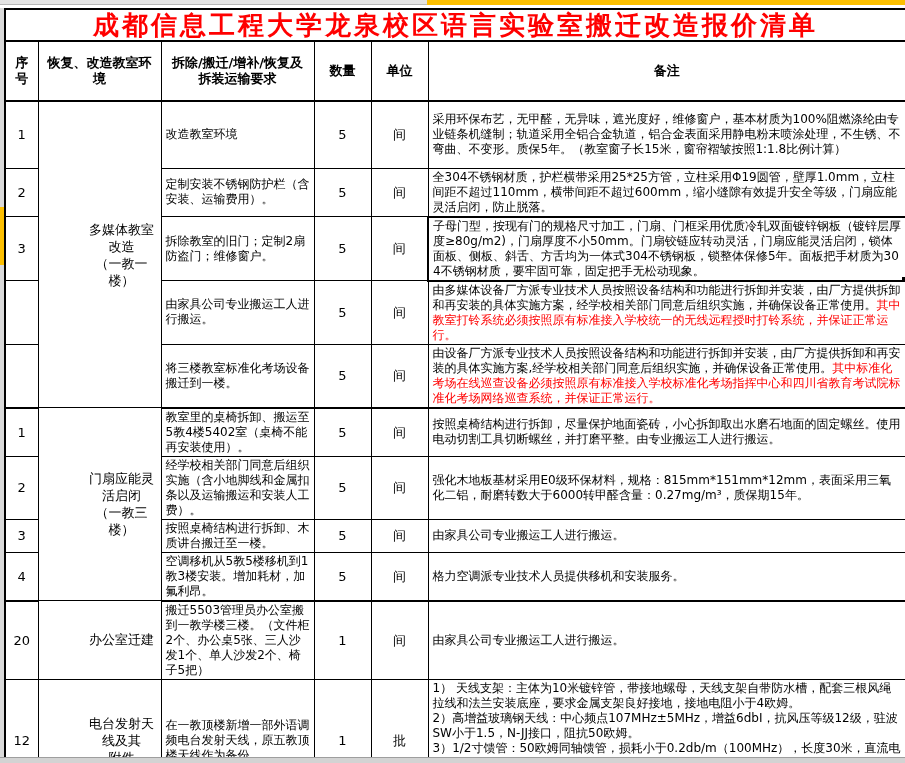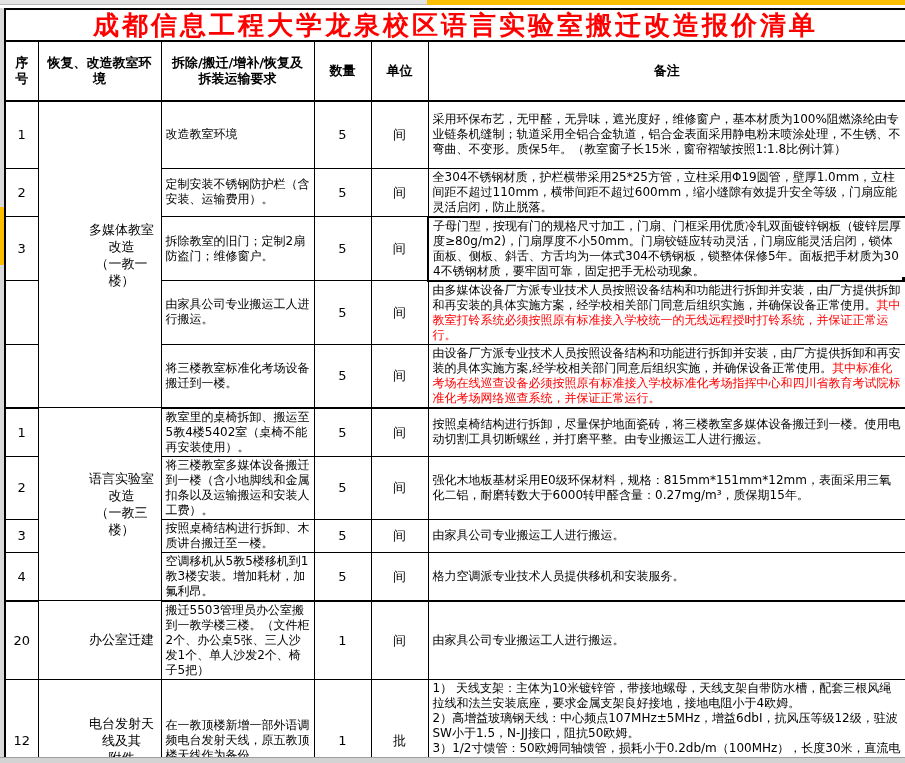--- a/index.html
+++ b/index.html
@@ -132,31 +132,31 @@
   <tr class="thick" style="height:59px">
     <td class="seq"></td>
     <td class="item">将三楼教室标准化考场设备搬迁到一楼。</td>
     <td class="qty">5</td>
     <td class="unit">间</td>
     <td class="remark"><span>由设备厂方派专业技术人员按照设备结构和功能进行拆卸并安装，由厂方提供拆卸和再安装的具体实施方案,经学校相关部门同意后组织实施，并确保设备正常使用。</span><span class="red">其中标准化考场在线巡查设备必须按照原有标准接入学校标准化考场指挥中心和四川省教育考试院标准化考场网络巡查系统，并保证正常运行。</span></td>
   </tr>
 
   <tr style="height:42px">
     <td class="seq">1</td>
-    <td class="group" rowspan="4">语言实验室改造
+    <td class="group" rowspan="4">门扇应能灵活启闭
 （一教三楼）</td>
     <td class="item">教室里的桌椅拆卸、搬运至5教4楼5402室（桌椅不能再安装使用）。</td>
     <td class="qty">5</td>
     <td class="unit">间</td>
-    <td class="remark">按照桌椅结构进行拆卸，尽量保护地面瓷砖，将三楼教室多媒体设备搬迁到一楼。使用电动切割工具切断螺丝，并打磨平整。由专业搬运工人进行搬运。</td>
+    <td class="remark">按照桌椅结构进行拆卸，尽量保护地面瓷砖，小心拆卸取出水磨石地面的固定螺丝。使用电动切割工具切断螺丝，并打磨平整。由专业搬运工人进行搬运。</td>
   </tr>
 
   <tr style="height:60px">
     <td class="seq">2</td>
-    <td class="item">将三楼教室多媒体设备搬迁到一楼（含小地脚线和金属扣条以及运输搬运和安装人工费）。</td>
+    <td class="item">经学校相关部门同意后组织实施（含小地脚线和金属扣条以及运输搬运和安装人工费）。</td>
     <td class="qty">5</td>
     <td class="unit">间</td>
     <td class="remark">强化木地板基材采用E0级环保材料，规格：815mm*151mm*12mm，表面采用三氧化二铝，耐磨转数大于6000转甲醛含量：0.27mg/m³，质保期15年。</td>
   </tr>
 
   <tr style="height:32px">
     <td class="seq">3</td>
     <td class="item">按照桌椅结构进行拆卸、木质讲台搬迁至一楼。</td>
     <td class="qty">5</td>
     <td class="unit">间</td>

